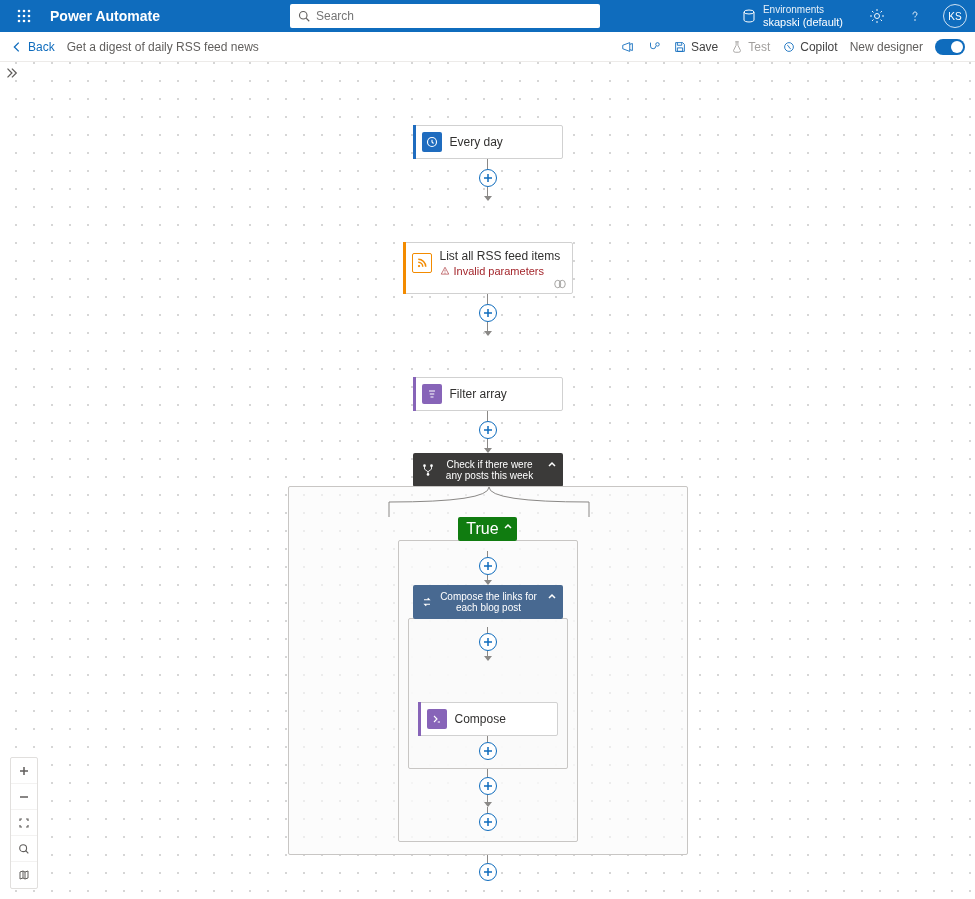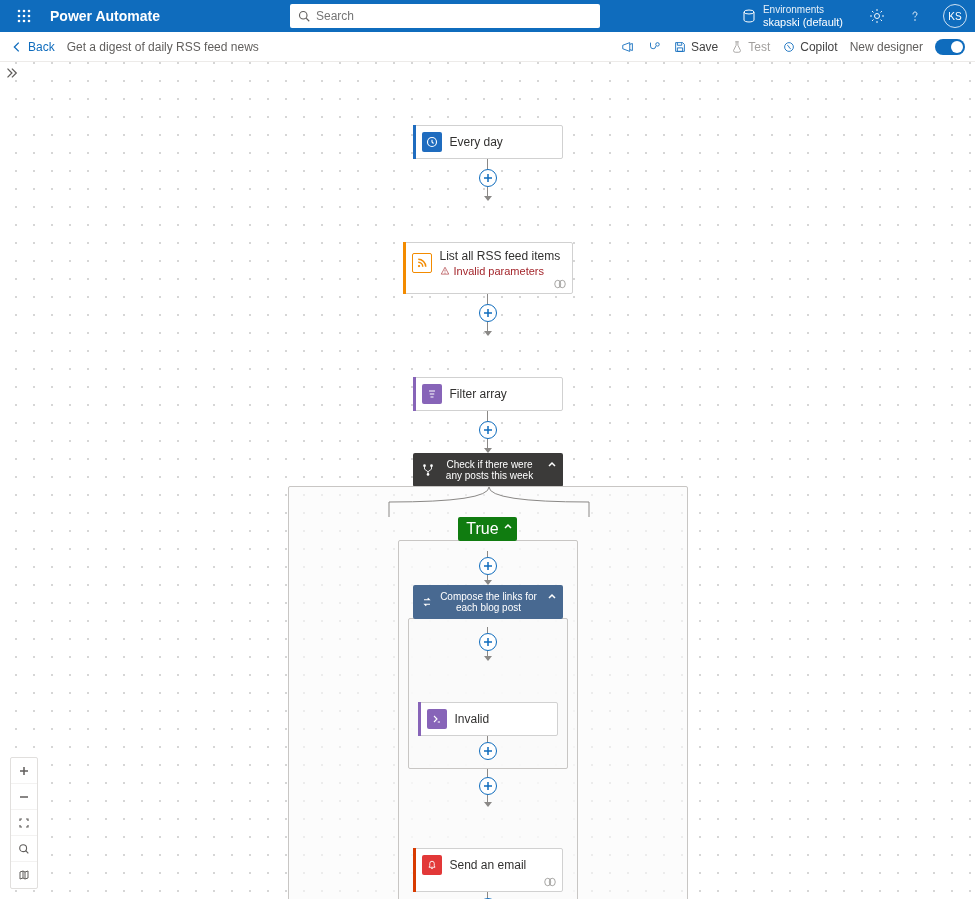--- a/index.html
+++ b/index.html
@@ -321,21 +321,21 @@
                   <div class="line" style="height:6px"></div>
                   <div class="arrow"></div>
                 </div>
               <div class="node" style="width:140px">
                 <div class="bar" style="background:#8764b8"></div>
                 <div class="node-icon" style="background:#8764b8">
                     <svg viewBox="0 0 16 16">
                       <path d="M4 4l4 4-4 4M9 12h3" fill="none" stroke="#fff" stroke-width="1.5"></path>
                     </svg>
                   </div>
-                <span>Invalid</span>
+                <span>Compose</span>
               </div>
               <div class="connector">
                   <div class="line" style="height:6px"></div>
                   <div class="plus">
                     <svg viewBox="0 0 10 10">
                       <path d="M5 1v8M1 5h8" stroke-width="1.5"></path>
                     </svg>
                   </div>
                 </div>
             </div>
@@ -344,35 +344,20 @@
                 <div class="line" style="height:8px"></div>
                 <div class="plus">
                   <svg viewBox="0 0 10 10">
                     <path d="M5 1v8M1 5h8" stroke-width="1.5"></path>
                   </svg>
                 </div>
                 <div class="line" style="height:8px"></div>
                 <div class="arrow"></div>
               </div>
 
-            <div class="node" style="width:150px;padding-bottom:16px">
-              <div class="bar" style="background:#d83b01"></div>
-              <div class="node-icon" style="background:#e23838">
-                  <svg viewBox="0 0 16 16">
-                    <path d="M8 3a3 3 0 013 3v3l1 2H4l1-2V6a3 3 0 013-3zM7 12a1 1 0 002 0" fill="none" stroke="#fff" stroke-width="1.2"></path>
-                  </svg>
-                </div>
-              <span>Send an email</span>
-              <div class="node-badge">
-                  <svg width="12" height="10" viewBox="0 0 16 12">
-                    <ellipse cx="5" cy="6" rx="4" ry="5" fill="none" stroke="#8a8886"></ellipse>
-                    <ellipse cx="11" cy="6" rx="4" ry="5" fill="none" stroke="#8a8886"></ellipse>
-                  </svg>
-                </div>
-            </div>
             <div class="connector">
                 <div class="line" style="height:6px"></div>
                 <div class="plus">
                   <svg viewBox="0 0 10 10">
                     <path d="M5 1v8M1 5h8" stroke-width="1.5"></path>
                   </svg>
                 </div>
               </div>
           </div>
         </div>

